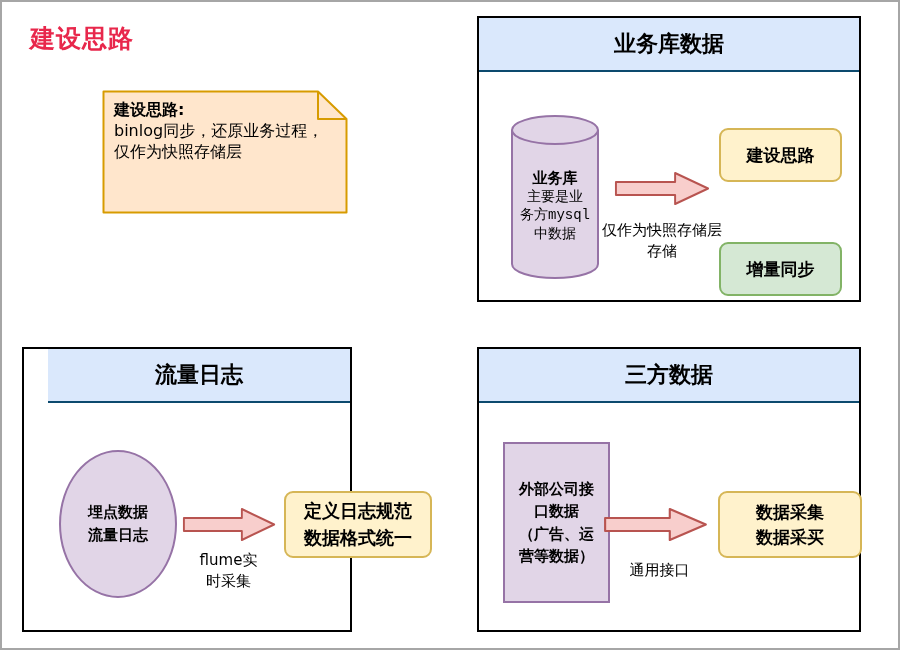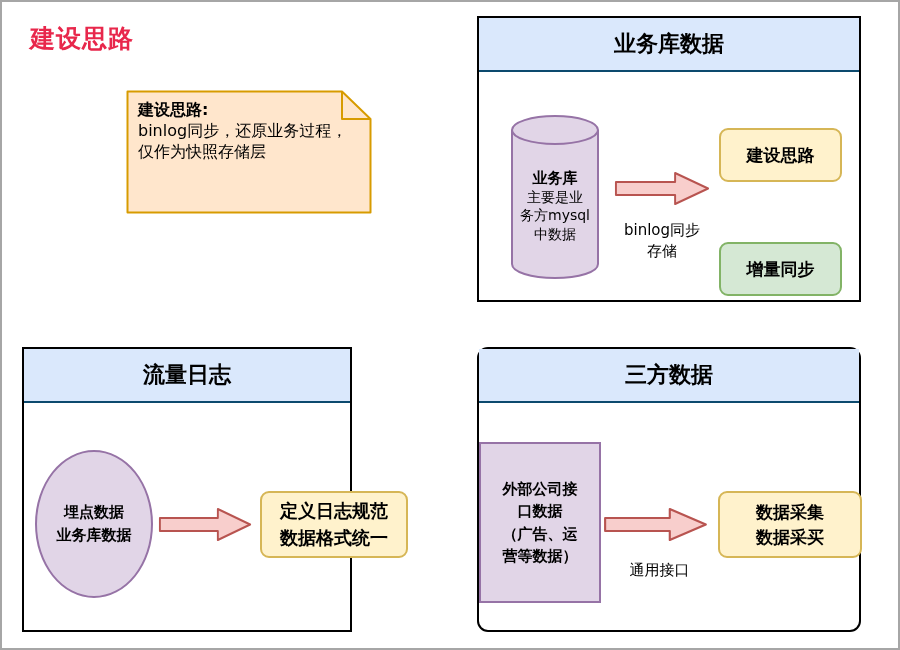--- a/index.html
+++ b/index.html
@@ -2,38 +2,38 @@
 <html><head>
 <meta charset="utf-8">
 <style>
   * { margin:0; padding:0; box-sizing:border-box; }
   html,body { background:#ffffff; }
   body { font-family:"DejaVu Sans","Liberation Sans",sans-serif; color:#000; }
 
   .page { position:relative; width:900px; height:650px; background:#ffffff; border:2px solid #a6a6a6; overflow:hidden; }
   .page-title { position:absolute; left:28px; top:20px; font-size:25px; font-weight:bold; color:#e8274b; letter-spacing:1px; }
 
-  .note { position:absolute; left:100px; top:88px; width:246px; height:124px;margin-left:24px; }
+  .note { position:absolute; left:100px; top:88px; width:246px; height:124px; }
   .note-svg { position:absolute; left:0; top:0; width:100%; height:100%; }
   .note-content { position:absolute; left:12px; top:9px; right:12px; font-size:16px; line-height:1.32; }
   .note-title { font-weight:bold; }
 
   .panel { position:absolute; border:2px solid #000; background:#fff; }
   .panel-header { height:54px; background:#dae8fc; border-bottom:2px solid #0c4a6e; display:flex; align-items:center; justify-content:center; font-size:22px; font-weight:bold; }
   .panel-body { position:relative; width:100%; height:calc(100% - 54px); }
 
   .panel-business { left:475px; top:14px; width:384px; height:286px; }
-  .panel-traffic { left:20px; top:345px; width:330px; height:285px; }
-  .panel-thirdparty { left:475px; top:345px; width:384px; height:285px;border-radius:11px; }
+  .panel-traffic { left:20px; top:345px; width:330px; height:285px;padding-left:24px; }
+  .panel-thirdparty { left:475px; top:345px; width:384px; height:285px; }
 
   .cylinder { position:absolute; left:31px; top:42px; width:90px; height:166px; }
   .cyl-svg { position:absolute; left:0; top:0; width:100%; height:100%; }
   .cyl-text { position:absolute; left:3px; right:3px; top:26px; bottom:8px; display:flex; flex-direction:column; align-items:center; justify-content:center; text-align:center; }
   .cyl-name { font-size:15px; font-weight:bold; }
-  .cyl-desc { font-size:14px; line-height:1.3; white-space:pre-line; }
+  .cyl-desc { font-size:14px; line-height:1.3; white-space:pre-line;font-family:Liberation Mono, monospace; }
 
   .arrow { position:absolute; }
   .arrow-business { left:135px; top:98px; width:97px; height:37px; }
   .arrow-traffic { left:134px; top:103px; width:95px; height:37px; }
   .arrow-thirdparty { left:124px; top:103px; width:106px; height:37px; }
 
   .flow-label { position:absolute; font-size:15px; line-height:1.4; text-align:center; white-space:pre-line; }
   .label-business { left:118px; top:148px; width:130px; }
   .label-traffic { left:128px; top:147px; width:105px; }
   .label-thirdparty { left:133px; top:157px; width:95px; }
@@ -41,21 +41,21 @@
   .box { position:absolute; display:flex; align-items:center; justify-content:center; text-align:center; font-weight:bold; border-radius:9px; white-space:pre-line; }
   .yellow { background:#fff2cc; border:2px solid #d6b656; }
   .green { background:#d5e8d4; border:2px solid #82b366; }
   .box-full { left:240px; top:56px; width:123px; height:54px; font-size:17px; }
   .box-incr { left:240px; top:130px; width:123px; height:54px; font-size:17px;margin-top:40px; }
   .box-traffic-out { left:236px; top:88px; width:148px; height:67px; font-size:18px; line-height:1.45; }
   .box-third-out { left:239px; top:88px; width:144px; height:67px; font-size:17px; line-height:1.45; }
 
   .ellipse { position:absolute; left:11px; top:47px; width:118px; height:148px; background:#e1d5e7; border:2px solid #9673a6; border-radius:50%; display:flex; align-items:center; justify-content:center; text-align:center; font-size:15px; font-weight:bold; line-height:1.55; white-space:pre-line; }
 
-  .purple-rect { position:absolute; left:0; top:39px; width:122px; height:161px; background:#e1d5e7; border:2px solid #9673a6; display:flex; align-items:center; justify-content:center; text-align:center; font-size:15px; font-weight:bold; line-height:1.5; white-space:pre-line; padding:2px; }
+  .purple-rect { position:absolute; left:24px; top:39px; width:107px; height:161px; background:#e1d5e7; border:2px solid #9673a6; display:flex; align-items:center; justify-content:center; text-align:center; font-size:15px; font-weight:bold; line-height:1.5; white-space:pre-line; padding:2px; }
 </style>
 </head>
 <body>
 
 <div class="page">
 
   <div class="page-title">建设思路</div>
 
   <div class="note">
     <svg class="note-svg" viewBox="0 0 246 124" preserveAspectRatio="none">
@@ -83,41 +83,43 @@
           <div class="cyl-name">业务库</div>
           <div class="cyl-desc">主要是业
 务方mysql
 中数据</div>
         </div>
       </div>
 
       <svg class="arrow arrow-business" viewBox="0 0 100 37" preserveAspectRatio="none">
         <path d="M2,12 L63,12 L63,3 L97,18.5 L63,34 L63,25 L2,25 Z" fill="#f8cecc" stroke="#b85450" stroke-width="2" stroke-linejoin="round"></path>
       </svg>
-      <div class="flow-label label-business">binlog同步
+      <div class="flow-label label-business">仅作为快照存储层
 存储</div>
 
       <div class="box yellow box-full">建设思路</div>
       <div class="box green box-incr">增量同步</div>
 
     </div>
   </section>
 
   <section class="panel panel-traffic">
     <header class="panel-header">
       <span>流量日志</span>
     </header>
     <div class="panel-body">
 
       <div class="ellipse">埋点数据
-业务库数据</div>
+流量日志</div>
 
       <svg class="arrow arrow-traffic" viewBox="0 0 100 37" preserveAspectRatio="none">
         <path d="M2,12 L63,12 L63,3 L97,18.5 L63,34 L63,25 L2,25 Z" fill="#f8cecc" stroke="#b85450" stroke-width="2" stroke-linejoin="round"></path>
       </svg>
+      <div class="flow-label label-traffic">flume实
+时采集</div>
 
       <div class="box yellow box-traffic-out">定义日志规范
 数据格式统一</div>
 
     </div>
   </section>
 
   <section class="panel panel-thirdparty">
     <header class="panel-header">
       <span>三方数据</span>

